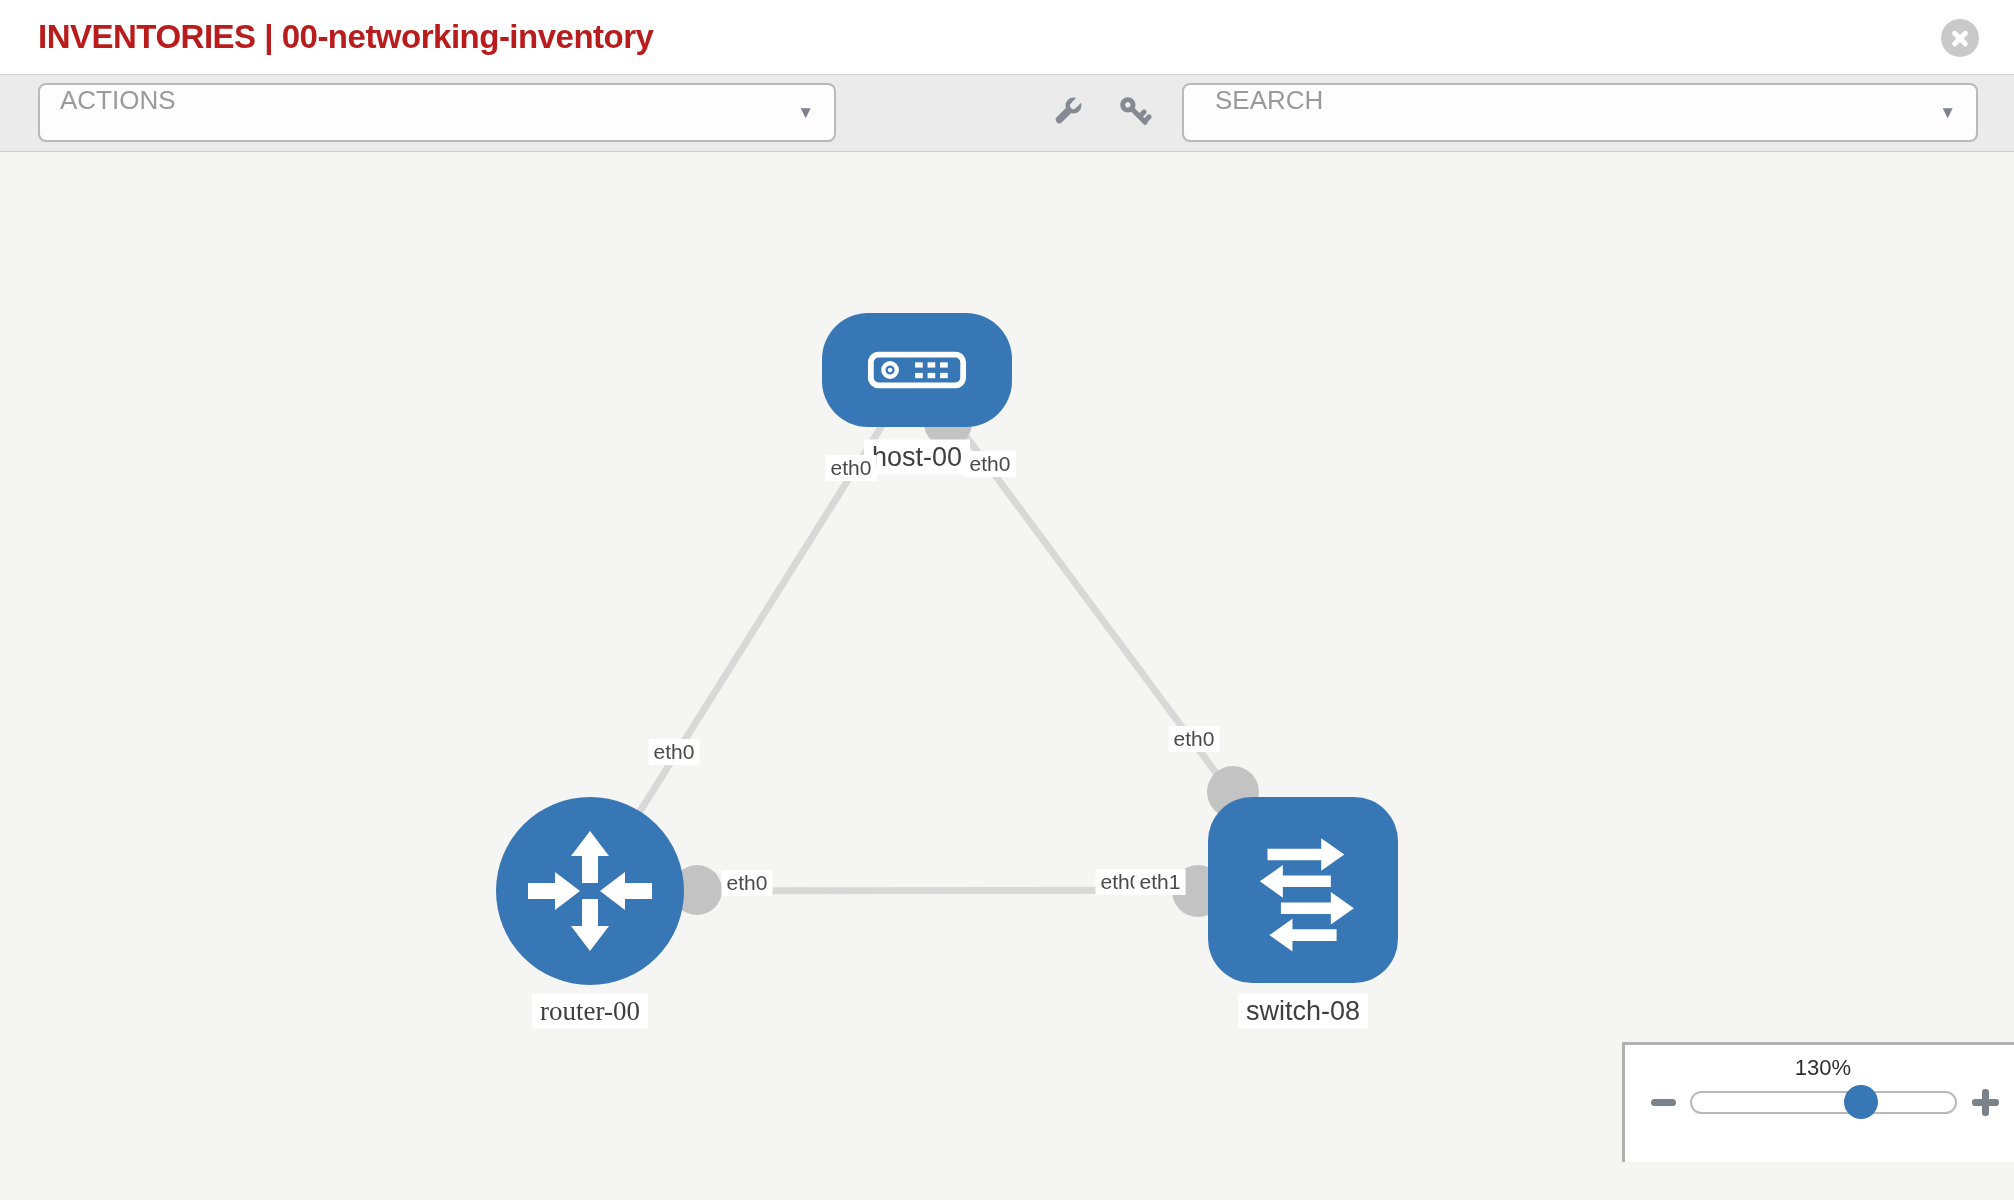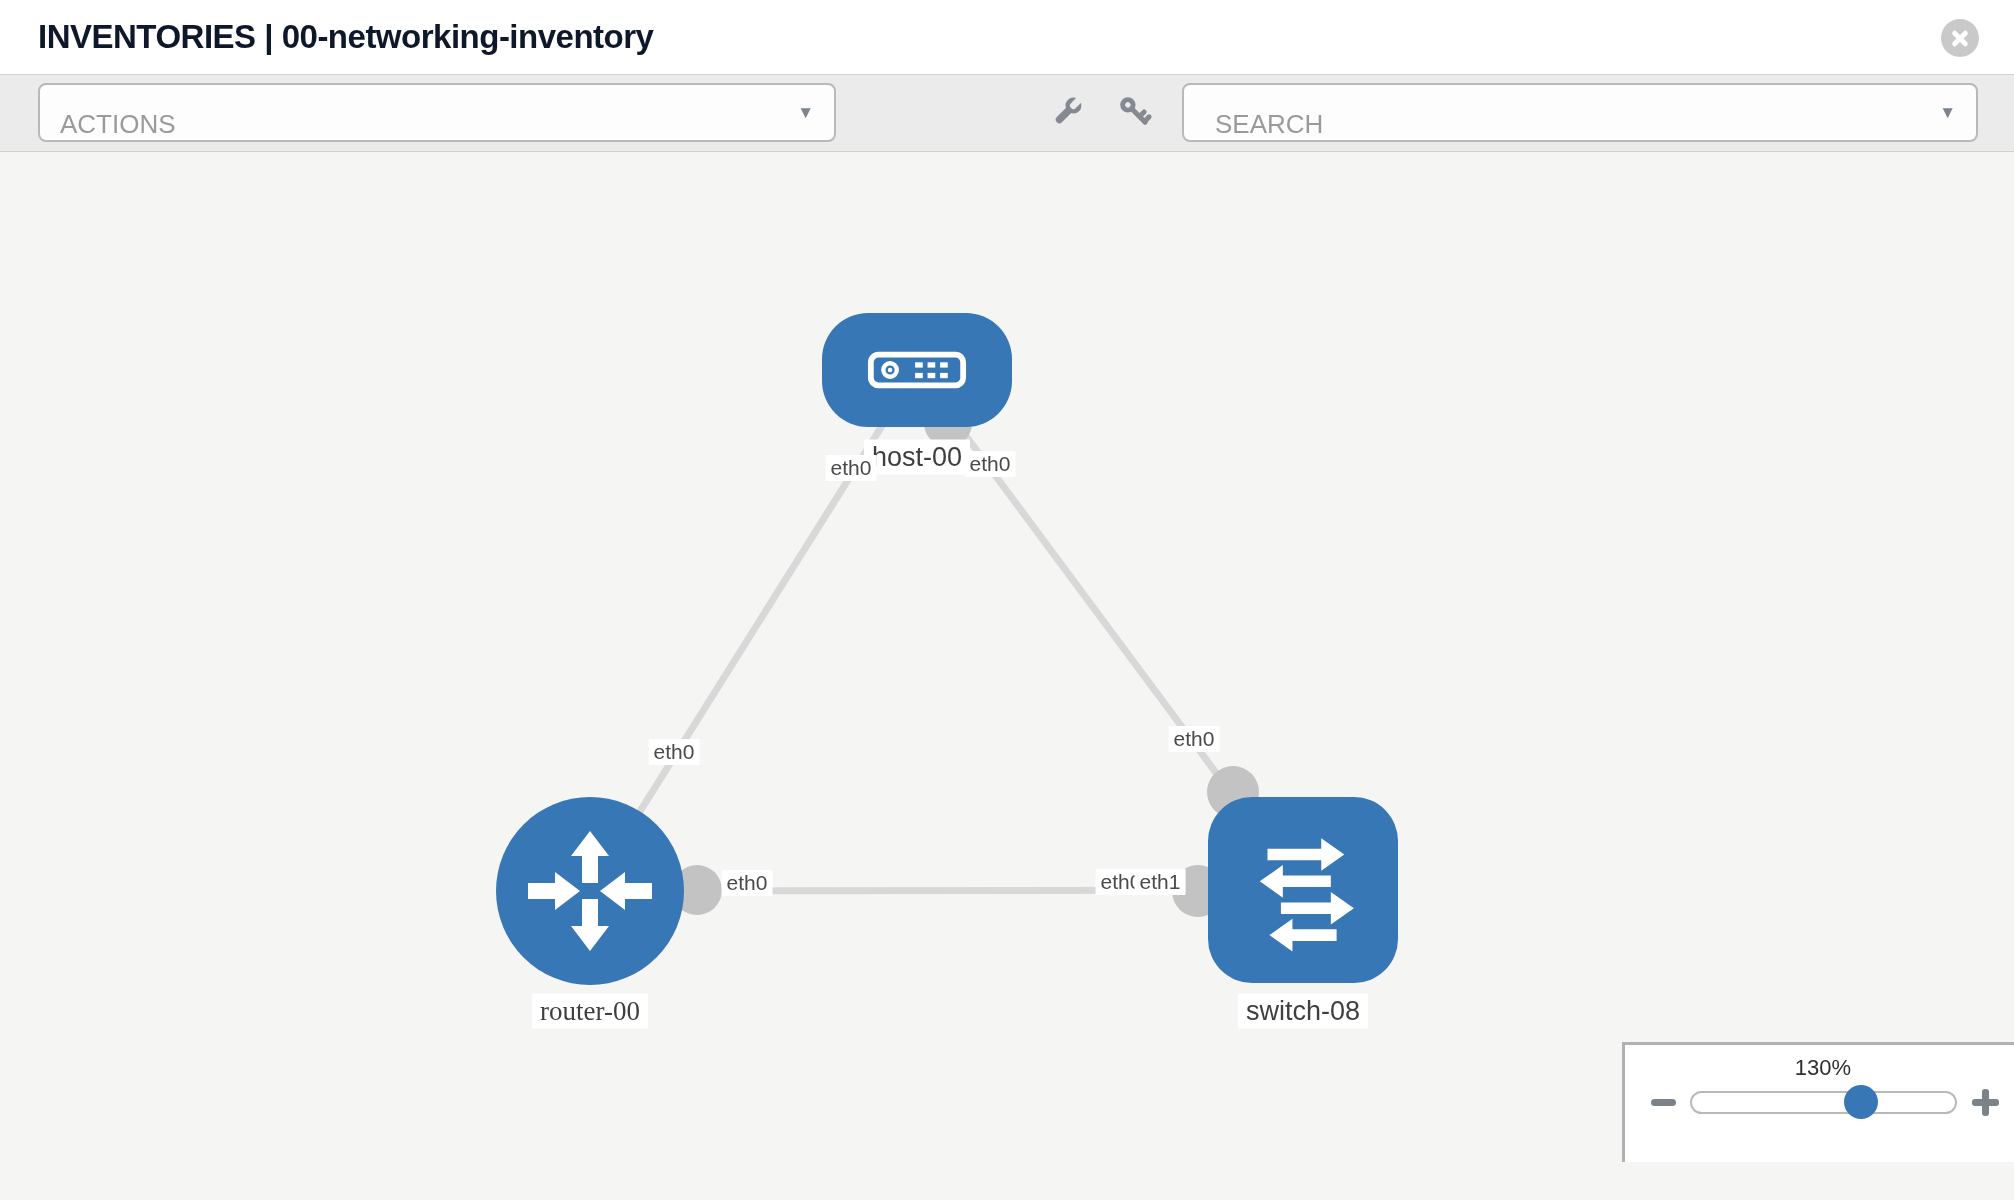--- a/index.html
+++ b/index.html
@@ -6,40 +6,40 @@
   body{
     width:2014px;height:1200px;overflow:hidden;background:#ffffff;
     font-family:"Liberation Sans",sans-serif;
   }
   .app{position:relative;width:2014px;height:1200px;}
 
   
   .hdr{position:absolute;left:0;top:0;width:2014px;height:74px;background:#ffffff;}
   .page-title{
     position:absolute;left:38px;top:50%;transform:translateY(-50%);
-    font-size:33px;font-weight:bold;color:#0f172a;letter-spacing:-0.5px;white-space:nowrap;
+    font-size:33px;font-weight:bold;color:#b91c1c;letter-spacing:-0.5px;white-space:nowrap;
   }
   .close-btn{
     position:absolute;left:1941px;top:19px;width:38px;height:38px;border-radius:50%;
     background:#c9c9c9;cursor:pointer;
   }
   .close-btn .bar{
     position:absolute;left:9px;top:16.5px;width:20px;height:5px;border-radius:2.5px;background:#ffffff;
   }
   .close-btn .b1{transform:rotate(45deg);}
   .close-btn .b2{transform:rotate(-45deg);}
 
   
   .toolbar{
     position:absolute;left:0;top:74px;width:2014px;height:78px;background:#ebebeb;
     border-top:1px solid #d2d2d2;border-bottom:1px solid #cfcfcf;box-sizing:border-box;
   }
   .dropdown{
     position:absolute;top:8px;height:59px;background:#fdfdfd;border:2px solid #b9b9b9;
-    border-radius:8px;box-sizing:border-box;display:flex;align-items:flex-end;
+    border-radius:8px;box-sizing:border-box;display:flex;align-items:flex-start;
     padding:0 20px;color:#9a9a9a;font-size:26px;cursor:pointer;
   }
   .dropdown-actions{left:38px;width:798px;}
   .dropdown-search{left:1182px;width:796px;padding-left:31px;}
   .caret{position:absolute;right:20px;top:50%;transform:translateY(-50%);color:#7d828c;font-size:17px;}
   .tool-icon{position:absolute;top:50%;transform:translateY(-50%);cursor:pointer;}
   .tool-icon.wrench{left:1046px;}
   .tool-icon.key{left:1116px;}
 
   

